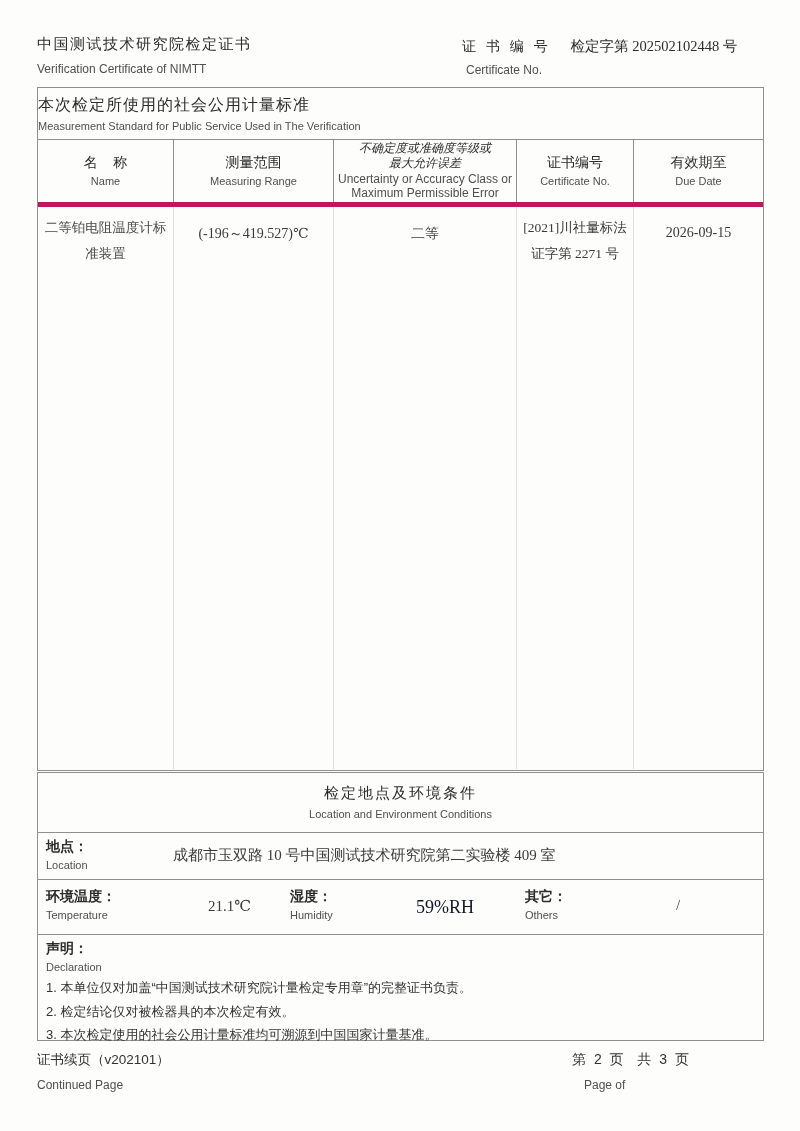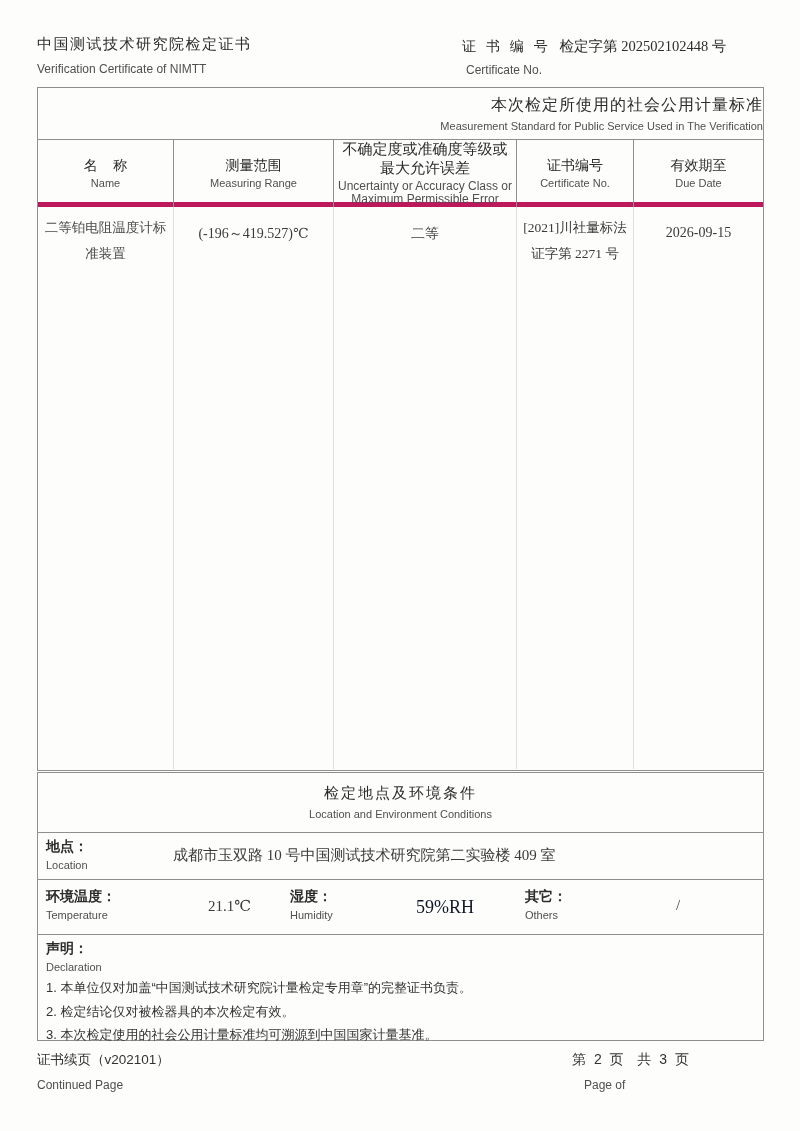--- a/index.html
+++ b/index.html
@@ -13,37 +13,37 @@
   .serif{font-family:"Liberation Serif","DejaVu Serif",serif;}
   .en{color:#4f4f4f;}
 
   
   .hdr-left{position:absolute;left:37px;top:35px;}
   .hdr-left .cn{font-size:15px;letter-spacing:1.5px;color:#2c2c2c;}
   .hdr-left .en{font-size:12px;margin-top:8px;}
   .hdr-right{position:absolute;left:462px;top:37px;}
   .cert-line{font-size:14px;color:#2c2c2c;}
   .cert-line .lbl{letter-spacing:3px;}
-  .cert-line .val{font-family:"Liberation Serif","DejaVu Serif",serif;font-size:14.5px;margin-left:5px;}
+  .cert-line .val{font-family:"Liberation Serif","DejaVu Serif",serif;font-size:14.5px;margin-left:16px;}
   .hdr-right .en{font-size:12px;margin-top:7px;margin-left:4px;}
 
   
   .t1{position:absolute;left:37px;top:87px;width:727px;height:684px;
       border:1px solid #8f8f8f;box-sizing:border-box;background:transparent;}
-  .t1-title{height:52px;border-bottom:1px solid #8f8f8f;text-align:right;box-sizing:border-box;}
+  .t1-title{height:52px;border-bottom:1px solid #8f8f8f;text-align:left;box-sizing:border-box;}
   .t1-title .cn{font-size:16px;padding-top:7px;letter-spacing:1px;color:#2c2c2c;}
   .t1-title .en{font-size:11px;margin-top:4px;}
   .tgrid{display:grid;grid-template-columns:136px 160px 183px 117px 129px;box-sizing:border-box;}
   .t1-head{height:67px;border-bottom:5px solid #be185d;}
   .t1-head .cell{border-right:1px solid #8f8f8f;display:flex;flex-direction:column;
       align-items:center;justify-content:center;text-align:center;box-sizing:border-box;}
   .t1-head .cell:last-child{border-right:none;}
   .t1-head .cn{font-size:14px;color:#2c2c2c;line-height:1.25;}
   .t1-head .en{font-size:11px;margin-top:3px;line-height:1.15;}
-  .t1-head .cell.c3 .cn{font-size:15px;}
+  .t1-head .cell.c3 .cn{font-size:12px;font-style:italic;}
   .t1-head .cell.c3 .en{font-size:12px;margin-top:2px;}
   .t1-body{height:562px;}
   .t1-body .cell{border-right:1px solid #dedede;text-align:center;box-sizing:border-box;
       font-family:"Liberation Serif","DejaVu Serif",serif;color:#3a3a3a;}
   .t1-body .cell:last-child{border-right:none;}
   .t1-body .c1{font-size:13.5px;padding-top:8px;line-height:1.9;color:#4a4a4a;}
   .t1-body .c2{font-size:14px;padding-top:18px;}
   .t1-body .c3{font-size:14px;padding-top:18px;}
   .t1-body .c4{font-size:13.5px;padding-top:8px;line-height:1.9;}
   .t1-body .c5{font-size:14px;padding-top:18px;}

